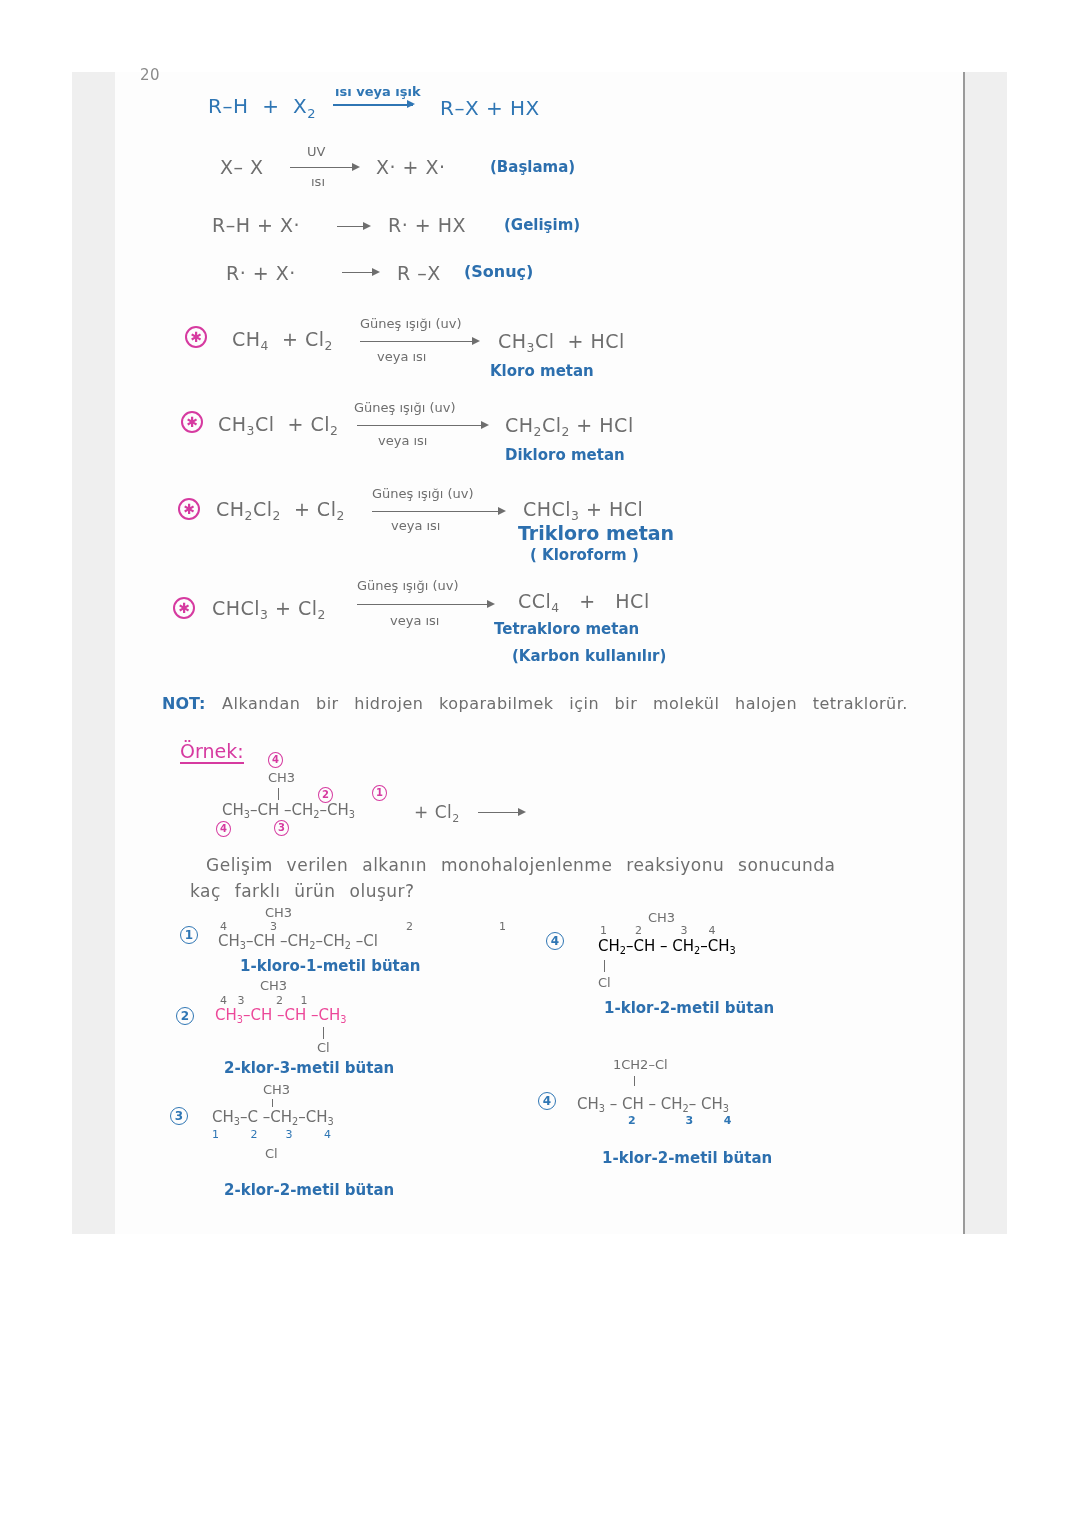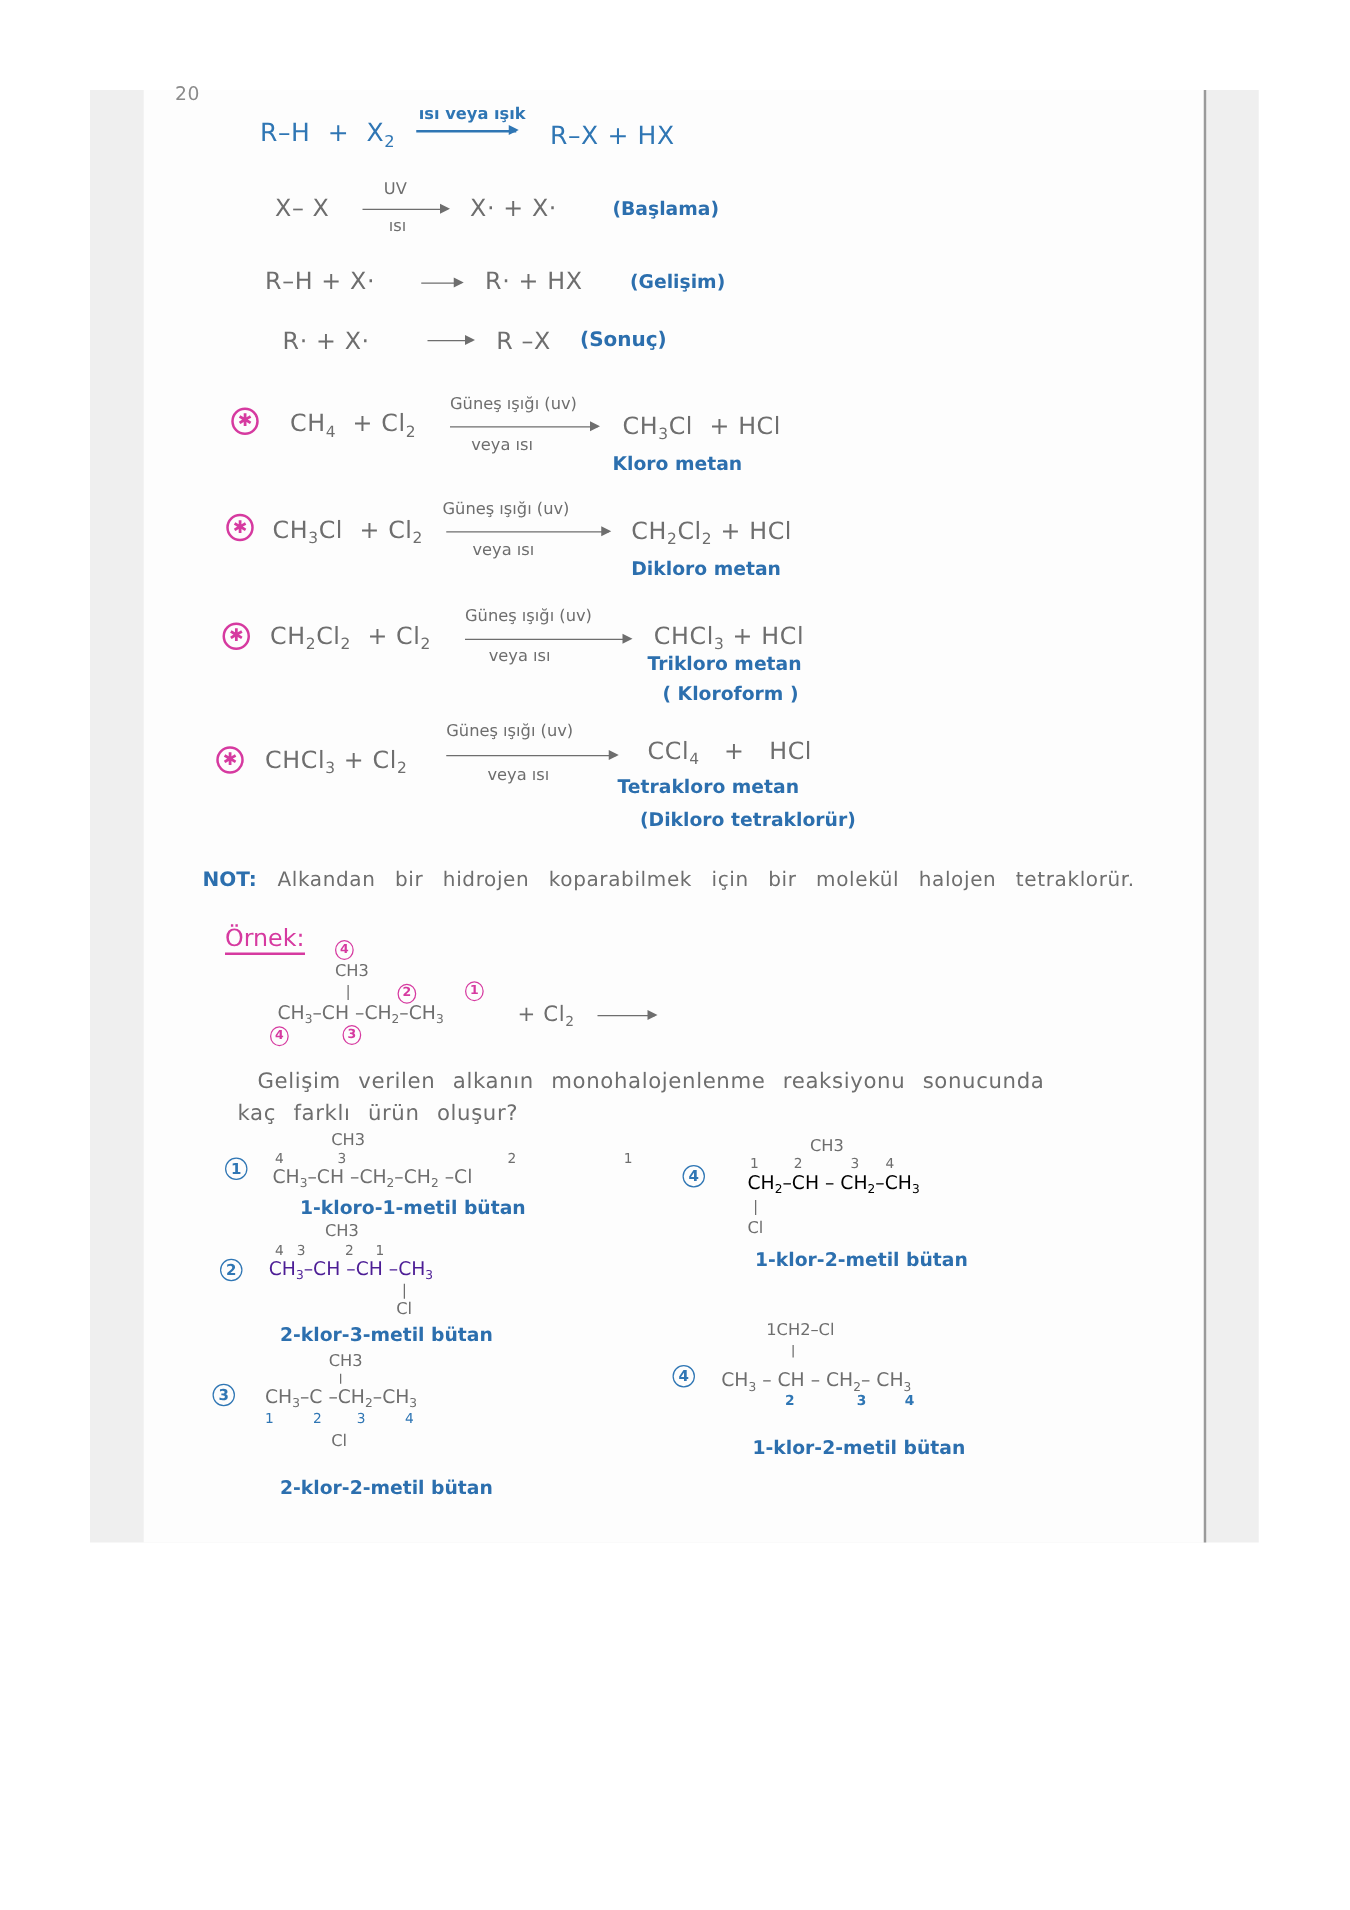--- a/index.html
+++ b/index.html
@@ -87,31 +87,31 @@
 <div class="abs small" style="left:378px;top:433px;color:#6e6e6e;">veya ısı</div>
 <div class="abs hand" style="left:505px;top:414px;">CH<sub>2</sub>Cl<sub>2</sub> + HCl</div>
 <div class="abs blue-b" style="left:505px;top:446px;font-size:15px;">Dikloro metan</div>
 
 <div class="star" style="left:178px;top:498px;">✱</div>
 <div class="abs hand" style="left:216px;top:498px;">CH<sub>2</sub>Cl<sub>2</sub> &nbsp;+ Cl<sub>2</sub></div>
 <div class="abs small" style="left:372px;top:486px;color:#6e6e6e;">Güneş ışığı (uv)</div>
 <div class="arrow" style="left:372px;top:511px;width:132px;"></div>
 <div class="abs small" style="left:391px;top:518px;color:#6e6e6e;">veya ısı</div>
 <div class="abs hand" style="left:523px;top:498px;">CHCl<sub>3</sub> + HCl</div>
-<div class="abs blue-b" style="left:518px;top:522px;font-size:15px;">Trikloro metan</div>
+<div class="abs blue-b" style="left:518px;top:522px;font-size:19px;">Trikloro metan</div>
 <div class="abs blue-b" style="left:530px;top:546px;font-size:15px;">( Kloroform )</div>
 
 <div class="star" style="left:173px;top:597px;">✱</div>
 <div class="abs hand" style="left:212px;top:597px;">CHCl<sub>3</sub> + Cl<sub>2</sub></div>
 <div class="abs small" style="left:357px;top:578px;color:#6e6e6e;">Güneş ışığı (uv)</div>
 <div class="arrow" style="left:357px;top:604px;width:136px;"></div>
 <div class="abs small" style="left:390px;top:613px;color:#6e6e6e;">veya ısı</div>
 <div class="abs hand" style="left:518px;top:590px;">CCl<sub>4</sub> &nbsp;&nbsp;+ &nbsp;&nbsp;HCl</div>
 <div class="abs blue-b" style="left:494px;top:620px;font-size:15px;">Tetrakloro metan</div>
-<div class="abs blue-b" style="left:512px;top:647px;font-size:15px;">(Dikloro tetraklorür)</div>
+<div class="abs blue-b" style="left:512px;top:647px;font-size:15px;">(Karbon kullanılır)</div>
 
 <div class="abs blue-b" style="left:162px;top:694px;font-size:16px;">NOT:</div>
 <div class="abs hand" style="left:222px;top:694px;font-size:16px;word-spacing:10px;">Alkandan bir hidrojen koparabilmek için bir molekül halojen tetraklorür.</div>
 
 <div class="abs pink underline" style="left:180px;top:740px;font-size:19px;">Örnek:</div>
 <div class="circ pinkc" style="left:268px;top:752px;">4</div>
 <div class="abs small" style="left:268px;top:770px;color:#6e6e6e;">CH3</div>
 <div class="vbar" style="left:278px;top:788px;height:12px;"></div>
 <div class="circ pinkc" style="left:318px;top:787px;">2</div>
 <div class="circ pinkc" style="left:372px;top:785px;">1</div>
@@ -125,21 +125,21 @@
 
 <div class="circ" style="left:180px;top:926px;">1</div>
 <div class="abs small" style="left:265px;top:905px;color:#6e6e6e;">CH3</div>
 <div class="abs tiny" style="left:220px;top:920px;color:#6e6e6e;word-spacing:18px;">4 &nbsp;3 &nbsp;&nbsp;&nbsp;&nbsp;&nbsp;2 &nbsp;&nbsp;&nbsp;1</div>
 <div class="abs" style="left:218px;top:932px;font-size:15px;color:#6e6e6e;">CH<sub>3</sub>–CH –CH<sub>2</sub>–CH<sub>2</sub> –Cl</div>
 <div class="abs blue-b" style="left:240px;top:957px;font-size:15px;">1-kloro-1-metil bütan</div>
 
 <div class="circ" style="left:176px;top:1007px;">2</div>
 <div class="abs small" style="left:260px;top:978px;color:#6e6e6e;">CH3</div>
 <div class="abs tiny" style="left:220px;top:994px;color:#6e6e6e;">4 &nbsp;&nbsp;3 &nbsp;&nbsp;&nbsp;&nbsp;&nbsp;&nbsp;&nbsp;&nbsp;2 &nbsp;&nbsp;&nbsp;&nbsp;1</div>
-<div class="abs" style="left:215px;top:1006px;font-size:15px;color:#4c1d95;">CH<sub>3</sub>–CH –CH –CH<sub>3</sub></div>
+<div class="abs" style="left:215px;top:1006px;font-size:15px;color:#ec4899;">CH<sub>3</sub>–CH –CH –CH<sub>3</sub></div>
 <div class="vbar" style="left:323px;top:1027px;height:12px;"></div>
 <div class="abs small" style="left:317px;top:1040px;color:#6e6e6e;">Cl</div>
 <div class="abs blue-b" style="left:224px;top:1059px;font-size:15px;">2-klor-3-metil bütan</div>
 
 <div class="circ" style="left:170px;top:1107px;">3</div>
 <div class="abs small" style="left:263px;top:1082px;color:#6e6e6e;">CH3</div>
 <div class="vbar" style="left:272px;top:1099px;height:8px;"></div>
 <div class="abs" style="left:212px;top:1108px;font-size:15px;color:#6e6e6e;">CH<sub>3</sub>–C –CH<sub>2</sub>–CH<sub>3</sub></div>
 <div class="abs tiny" style="left:212px;top:1128px;color:#2f76b4;">1 &nbsp;&nbsp;&nbsp;&nbsp;&nbsp;&nbsp;&nbsp;&nbsp;2 &nbsp;&nbsp;&nbsp;&nbsp;&nbsp;&nbsp;&nbsp;3 &nbsp;&nbsp;&nbsp;&nbsp;&nbsp;&nbsp;&nbsp;&nbsp;4</div>
 <div class="abs small" style="left:265px;top:1146px;color:#6e6e6e;">Cl</div>

